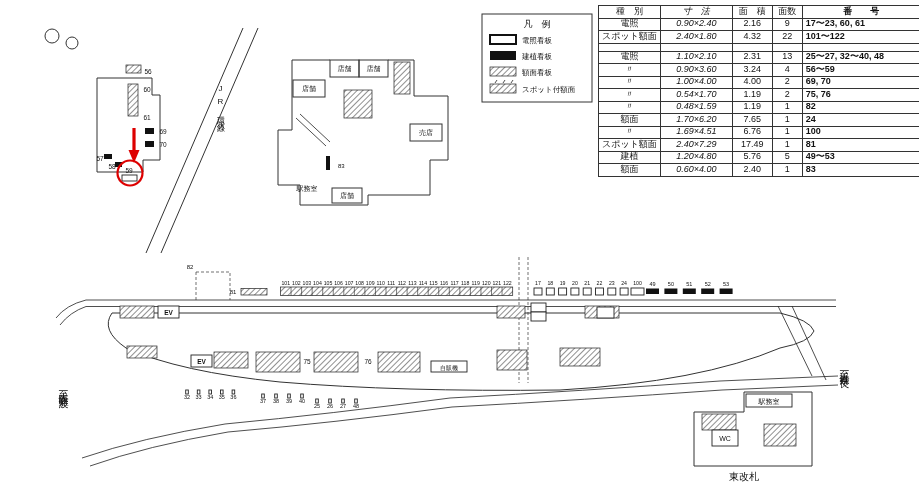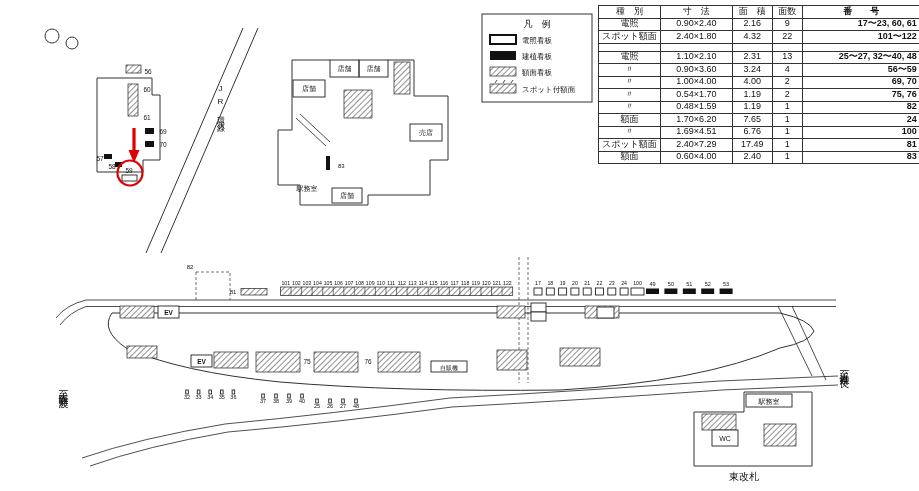--- a/index.html
+++ b/index.html
@@ -9,22 +9,22 @@
   svg{position:absolute;left:0;top:0;}
   svg text{font-family:"Liberation Sans",sans-serif;fill:#111;}
   .dash{stroke:#333;stroke-dasharray:3 2;stroke-width:.7;fill:none;}
   .stair{fill:url(#hatch);stroke:#222;stroke-width:.7;}
   .box{fill:#fff;stroke:#222;stroke-width:.9;}
   .wall{stroke:#333;fill:none;stroke-width:1;}
   .thin{stroke:#222;fill:none;stroke-width:.8;}
   #spec-table{position:absolute;left:598px;top:5px;border-collapse:collapse;background:#fff;}
   #spec-table th,#spec-table td{border:1px solid #333;font-size:9px;font-weight:normal;
      padding:0 3px;height:12.5px;line-height:1.1;text-align:center;white-space:nowrap;}
-  #spec-table td.c4{text-align:right;margin-top:8px;}
-  #spec-table .c0{min-width:50px;margin-top:11px;} #spec-table .c1{min-width:72px;} #spec-table .c2{min-width:40px;margin-top:18px;}
+  #spec-table td.c4{text-align:left;margin-top:8px;}
+  #spec-table .c0{min-width:50px;margin-top:11px;} #spec-table .c1{min-width:72px;font-style:italic;} #spec-table .c2{min-width:40px;margin-top:18px;}
   #spec-table .c3{min-width:30px;margin-top:28px;} #spec-table .c4{min-width:118px;font-weight:bold;}
   #spec-table tr.spacer td{height:8px;}
   .vtext{position:absolute;writing-mode:vertical-rl;text-orientation:upright;}
   #jr-label{left:214px;top:84px;font-size:8px;letter-spacing:4px;}
   #dest-left{left:56px;top:382px;font-size:10px;letter-spacing:2px;}
   #dest-right{left:837px;top:362px;font-size:10px;letter-spacing:2px;}
 </style>
 </head>
 <body>
 
@@ -334,20 +334,27 @@
           <td class="c4">100</td>
         </tr>
         <tr>
           <td class="c0">スポット額面</td>
           <td class="c1">2.40×7.29</td>
           <td class="c2">17.49</td>
           <td class="c3">1</td>
           <td class="c4">81</td>
         </tr>
         <tr>
+          <td class="c0">建植</td>
+          <td class="c1">1.20×4.80</td>
+          <td class="c2">5.76</td>
+          <td class="c3">5</td>
+          <td class="c4">49〜53</td>
+        </tr>
+        <tr>
           <td class="c0">額面</td>
           <td class="c1">0.60×4.00</td>
           <td class="c2">2.40</td>
           <td class="c3">1</td>
           <td class="c4">83</td>
         </tr>
       </tbody>
 </table>
 
 <div class="vtext" id="jr-label">JR環状線</div>

